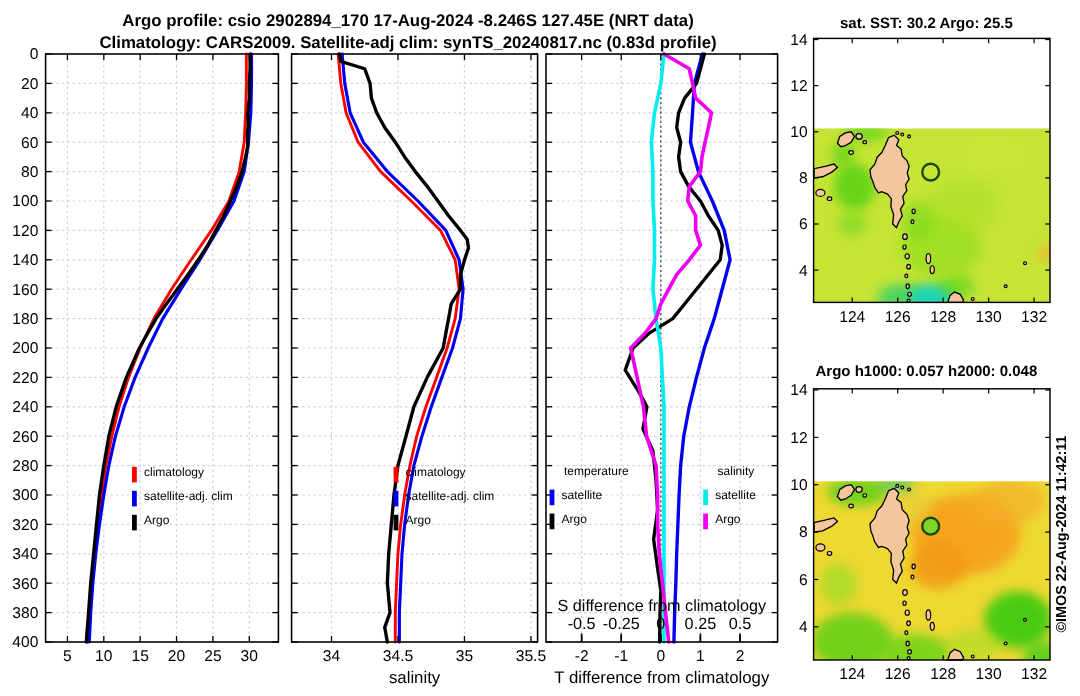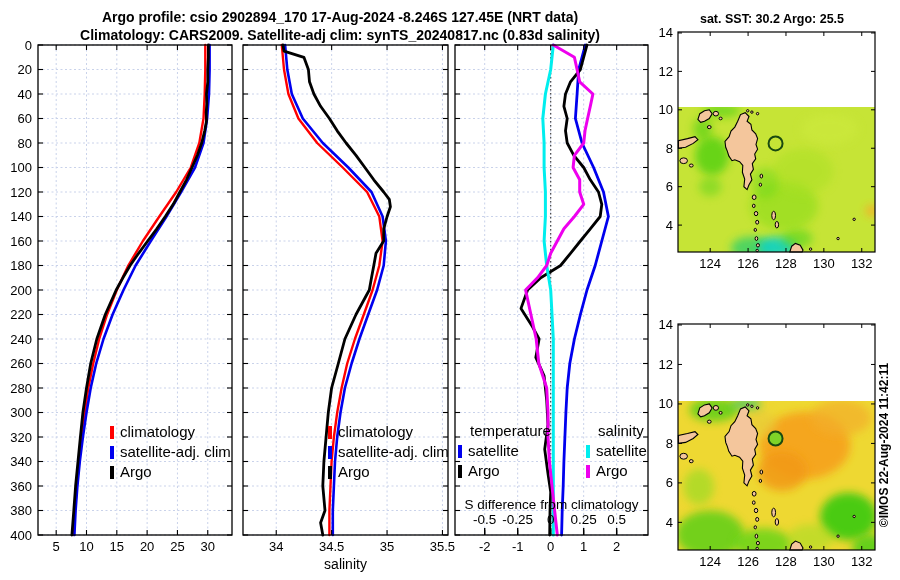--- a/index.html
+++ b/index.html
@@ -3,21 +3,21 @@
 <meta charset="utf-8">
 <style>
   html,body{margin:0;padding:0;background:#fff;}
   .stage{position:relative;width:900px;height:580px;background:#fff;
          font-family:"Liberation Sans",sans-serif;color:#000;overflow:hidden;}
   #plot{position:absolute;left:0;top:0;}
   .abs{position:absolute;}
   .title-line{left:30px;width:620px;text-align:center;font-weight:bold;font-size:14px;white-space:nowrap;}
   .xlabel{top:556px;text-align:center;font-size:14px;}
   .map-title{left:650px;width:244px;display:flex;justify-content:center;font-weight:bold;font-size:12.5px;white-space:nowrap;}
-  .legend{font-size:15px;line-height:20px;margin-top:37px;}
+  .legend{font-size:10px;line-height:20px;}
   .lg-row{display:flex;align-items:center;white-space:nowrap;height:20px;}
   .lg-mark{display:inline-block;width:4px;height:13px;margin-right:6px;flex:0 0 4px;}
   .lg-head{margin-left:12px;height:20px;white-space:nowrap;}
   .attribution{left:884px;top:445px;transform:translate(-50%,-50%) rotate(-90deg);
                font-size:12px;font-weight:bold;white-space:nowrap;}
 </style>
 </head>
 <body>
 
 <div class="stage">
@@ -494,25 +494,27 @@
         <line x1="678" y1="364.4628820960699" x2="682" y2="364.4628820960699" stroke="#000" stroke-width="1"></line>
         <line x1="875" y1="364.4628820960699" x2="871" y2="364.4628820960699" stroke="#000" stroke-width="1"></line>
         <text x="673" y="368.9628820960699" text-anchor="end" font-size="13" font-family="Liberation Sans, sans-serif" fill="#000">12</text>
         <line x1="678" y1="324.9868995633188" x2="682" y2="324.9868995633188" stroke="#000" stroke-width="1"></line>
         <line x1="875" y1="324.9868995633188" x2="871" y2="324.9868995633188" stroke="#000" stroke-width="1"></line>
         <text x="673" y="329.4868995633188" text-anchor="end" font-size="13" font-family="Liberation Sans, sans-serif" fill="#000">14</text>
       </g>
     </svg>
 
   <div class="abs title-line" style="top:9px">Argo profile: csio 2902894_170 17-Aug-2024 -8.246S 127.45E (NRT data)</div>
-  <div class="abs title-line" style="top:27px">Climatology: CARS2009. Satellite-adj clim: synTS_20240817.nc (0.83d salinity)</div>
+  <div class="abs title-line" style="top:27px">Climatology: CARS2009. Satellite-adj clim: synTS_20240817.nc (0.83d profile)</div>
 
   <div class="abs xlabel" style="left:243px;width:205px">salinity</div>
+  <div class="abs xlabel" style="left:455px;width:193px">T difference from climatology</div>
 
   <div class="abs map-title" style="top:12px">sat. SST: 30.2 Argo: 25.5</div>
+  <div class="abs map-title" style="top:302px">Argo h1000: 0.057 h2000: 0.048</div>
 
   <div class="abs legend" id="legend-0" style="left:110px;top:385px">
       <div class="lg-row">
         <span class="lg-mark" style="background: rgb(255, 0, 0);"></span>
         <span>climatology</span>
       </div>
       <div class="lg-row">
         <span class="lg-mark" style="background: rgb(0, 0, 238);"></span>
         <span>satellite-adj. clim</span>
       </div>

